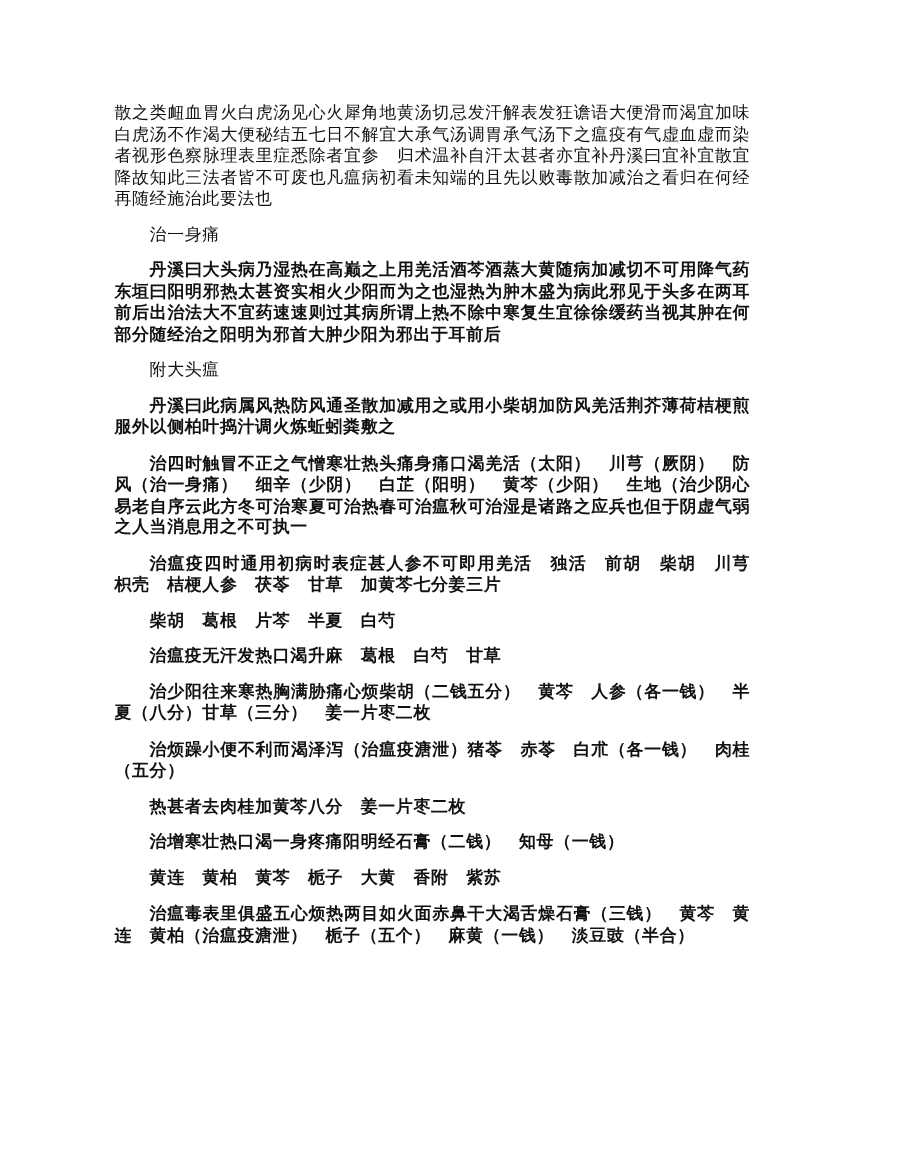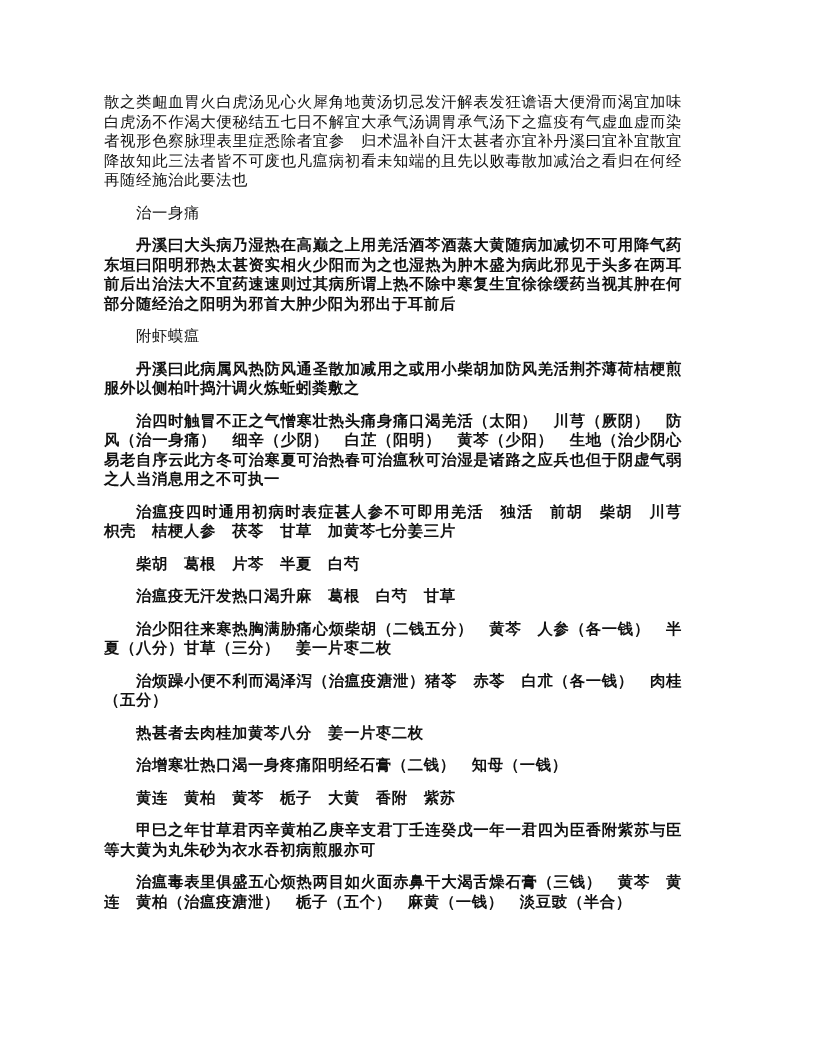--- a/index.html
+++ b/index.html
@@ -24,26 +24,25 @@
   .para.indent { text-indent: 32px; font-weight: bold; }
   .para.heading { text-indent: 32px; }
 </style>
 </head>
 <body>
 
 <div class="page">
   <p class="para">散之类衄血胃火白虎汤见心火犀角地黄汤切忌发汗解表发狂谵语大便滑而渴宜加味白虎汤不作渴大便秘结五七日不解宜大承气汤调胃承气汤下之瘟疫有气虚血虚而染者视形色察脉理表里症悉除者宜参　归术温补自汗太甚者亦宜补丹溪曰宜补宜散宜降故知此三法者皆不可废也凡瘟病初看未知端的且先以败毒散加减治之看归在何经再随经施治此要法也</p>
   <p class="para heading">治一身痛</p>
   <p class="para indent">丹溪曰大头病乃湿热在高巅之上用羌活酒芩酒蒸大黄随病加减切不可用降气药东垣曰阳明邪热太甚资实相火少阳而为之也湿热为肿木盛为病此邪见于头多在两耳前后出治法大不宜药速速则过其病所谓上热不除中寒复生宜徐徐缓药当视其肿在何部分随经治之阳明为邪首大肿少阳为邪出于耳前后</p>
-  <p class="para heading">附虾蟆瘟</p>
+  <p class="para heading">附大头瘟</p>
   <p class="para indent">丹溪曰此病属风热防风通圣散加减用之或用小柴胡加防风羌活荆芥薄荷桔梗煎服外以侧柏叶捣汁调火炼蚯蚓粪敷之</p>
   <p class="para indent">治四时触冒不正之气憎寒壮热头痛身痛口渴羌活（太阳）　川芎（厥阴）　防风（治一身痛）　细辛（少阴）　白芷（阳明）　黄芩（少阳）　生地（治少阴心易老自序云此方冬可治寒夏可治热春可治瘟秋可治湿是诸路之应兵也但于阴虚气弱之人当消息用之不可执一</p>
   <p class="para indent">治瘟疫四时通用初病时表症甚人参不可即用羌活　独活　前胡　柴胡　川芎　枳壳　桔梗人参　茯苓　甘草　加黄芩七分姜三片</p>
   <p class="para indent">柴胡　葛根　片芩　半夏　白芍</p>
   <p class="para indent">治瘟疫无汗发热口渴升麻　葛根　白芍　甘草</p>
   <p class="para indent">治少阳往来寒热胸满胁痛心烦柴胡（二钱五分）　黄芩　人参（各一钱）　半夏（八分）甘草（三分）　姜一片枣二枚</p>
   <p class="para indent">治烦躁小便不利而渴泽泻（治瘟疫溏泄）猪苓　赤苓　白朮（各一钱）　肉桂（五分）</p>
   <p class="para indent">热甚者去肉桂加黄芩八分　姜一片枣二枚</p>
   <p class="para indent">治增寒壮热口渴一身疼痛阳明经石膏（二钱）　知母（一钱）</p>
   <p class="para indent">黄连　黄柏　黄芩　栀子　大黄　香附　紫苏</p>
-  <p class="para indent">甲巳之年甘草君丙辛黄柏乙庚辛支君丁壬连癸戊一年一君四为臣香附紫苏与臣等大黄为丸朱砂为衣水吞初病煎服亦可</p>
   <p class="para indent">治瘟毒表里俱盛五心烦热两目如火面赤鼻干大渴舌燥石膏（三钱）　黄芩　黄连　黄柏（治瘟疫溏泄）　栀子（五个）　麻黄（一钱）　淡豆豉（半合）</p>
 </div>
 
 </body></html>

